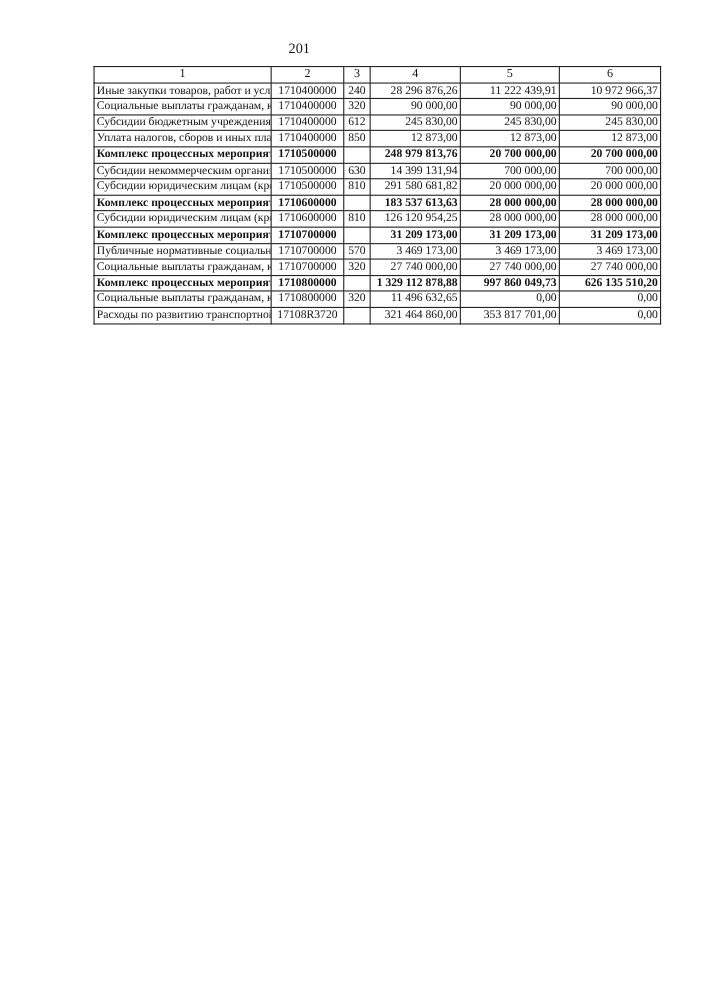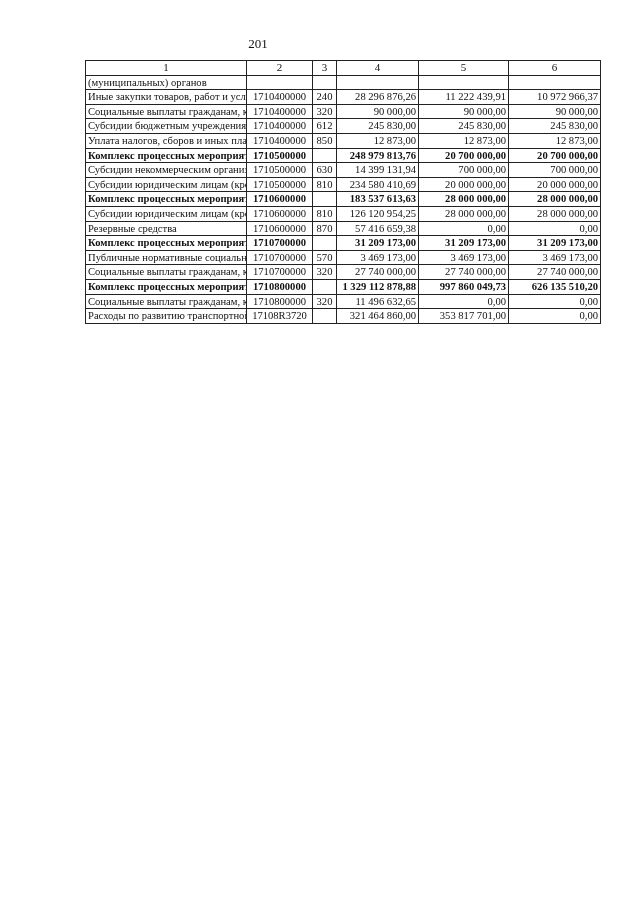--- a/index.html
+++ b/index.html
@@ -1,21 +1,21 @@
 <!DOCTYPE html>
 <html><head>
 <meta charset="utf-8">
 <style>
   html, body { margin: 0; padding: 0; }
   body {
     width: 640px; height: 905px; background: #ffffff; position: relative; overflow: hidden;
     font-family: "Liberation Serif", "DejaVu Serif", serif; color: #111;
   }
   .page-number {
-    position: absolute; top: 36px; left: 3px; width: 510px; text-align: center;
+    position: absolute; top: 36px; left: 17px; width: 510px; text-align: center;
     font-size: 13px;
   }
   table.budget {
     position: absolute; top: 60px; left: 85px;
     border-collapse: collapse; table-layout: fixed; width: 515px;
     font-size: 10.6px; line-height: 13.6px;
   }
   table.budget td, table.budget th {
     border: 1px solid #222; padding: 0 2px; vertical-align: bottom;
     overflow: hidden; white-space: nowrap;
@@ -47,28 +47,20 @@
     <tr>
       <th>1</th>
       <th>2</th>
       <th>3</th>
       <th>4</th>
       <th>5</th>
       <th>6</th>
     </tr>
   </thead>
   <tbody id="table-body">
-      <tr>
-        <td class="name">(муниципальных) органов</td>
-        <td class="code"></td>
-        <td class="vr"></td>
-        <td class="num"></td>
-        <td class="num"></td>
-        <td class="num"></td>
-      </tr>
       <tr>
         <td class="name">Иные закупки товаров, работ и услуг для обеспечения государственных (муниципальных) нужд</td>
         <td class="code">1710400000</td>
         <td class="vr">240</td>
         <td class="num">28 296 876,26</td>
         <td class="num">11 222 439,91</td>
         <td class="num">10 972 966,37</td>
       </tr>
       <tr>
         <td class="name">Социальные выплаты гражданам, кроме публичных нормативных социальных выплат</td>
@@ -107,47 +99,39 @@
         <td class="code">1710500000</td>
         <td class="vr">630</td>
         <td class="num">14 399 131,94</td>
         <td class="num">700 000,00</td>
         <td class="num">700 000,00</td>
       </tr>
       <tr>
         <td class="name">Субсидии юридическим лицам (кроме некоммерческих организаций), индивидуальным предпринимателям, физическим лицам – производителям товаров, работ, услуг</td>
         <td class="code">1710500000</td>
         <td class="vr">810</td>
-        <td class="num">234 580 410,69</td>
+        <td class="num">291 580 681,82</td>
         <td class="num">20 000 000,00</td>
         <td class="num">20 000 000,00</td>
       </tr>
       <tr class="bold">
         <td class="name">Комплекс процессных мероприятий «Стимулирование инвестиционной деятельности в агропромышленном комплексе»</td>
         <td class="code">1710600000</td>
         <td class="vr"></td>
         <td class="num">183 537 613,63</td>
         <td class="num">28 000 000,00</td>
         <td class="num">28 000 000,00</td>
       </tr>
       <tr>
         <td class="name">Субсидии юридическим лицам (кроме некоммерческих организаций), индивидуальным предпринимателям, физическим лицам – производителям товаров, работ, услуг</td>
         <td class="code">1710600000</td>
         <td class="vr">810</td>
         <td class="num">126 120 954,25</td>
         <td class="num">28 000 000,00</td>
         <td class="num">28 000 000,00</td>
-      </tr>
-      <tr>
-        <td class="name">Резервные средства</td>
-        <td class="code">1710600000</td>
-        <td class="vr">870</td>
-        <td class="num">57 416 659,38</td>
-        <td class="num">0,00</td>
-        <td class="num">0,00</td>
       </tr>
       <tr class="bold">
         <td class="name">Комплекс процессных мероприятий «Поддержка кадрового обеспечения агропромышленного комплекса»</td>
         <td class="code">1710700000</td>
         <td class="vr"></td>
         <td class="num">31 209 173,00</td>
         <td class="num">31 209 173,00</td>
         <td class="num">31 209 173,00</td>
       </tr>
       <tr>

